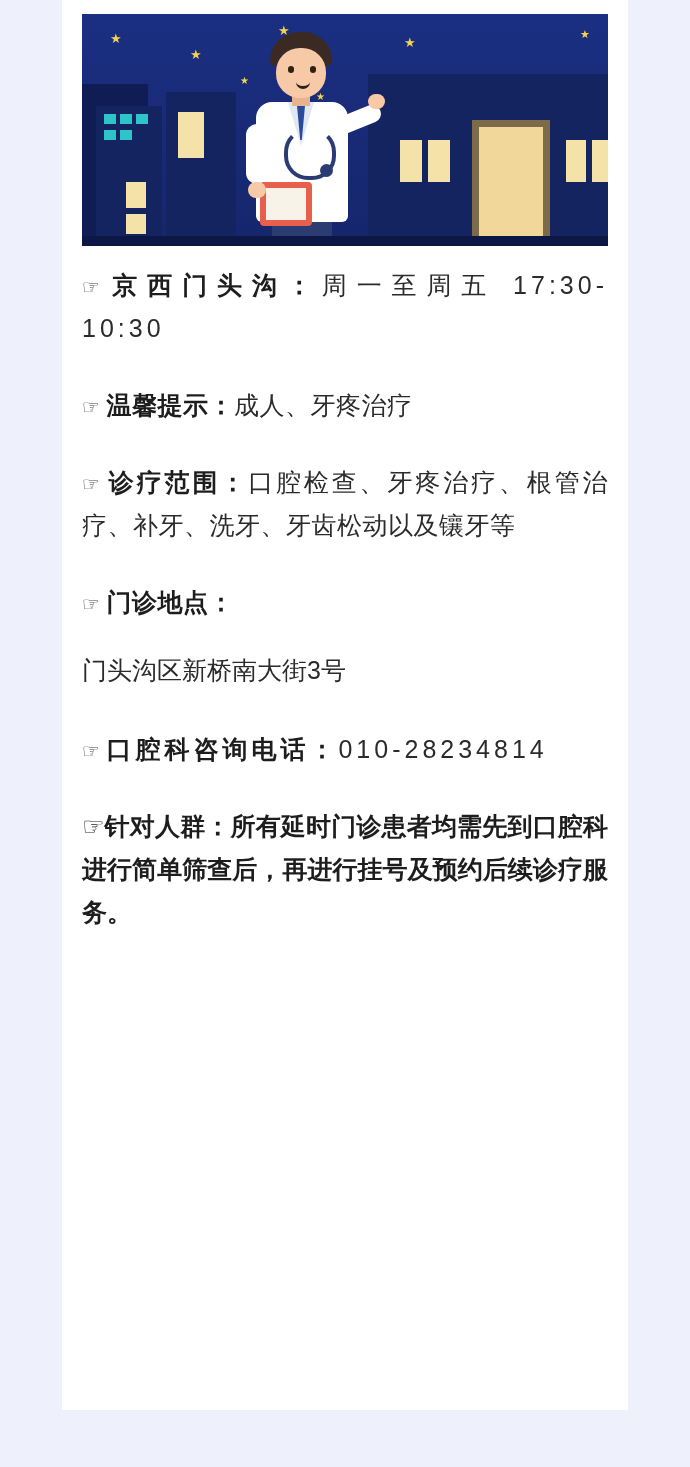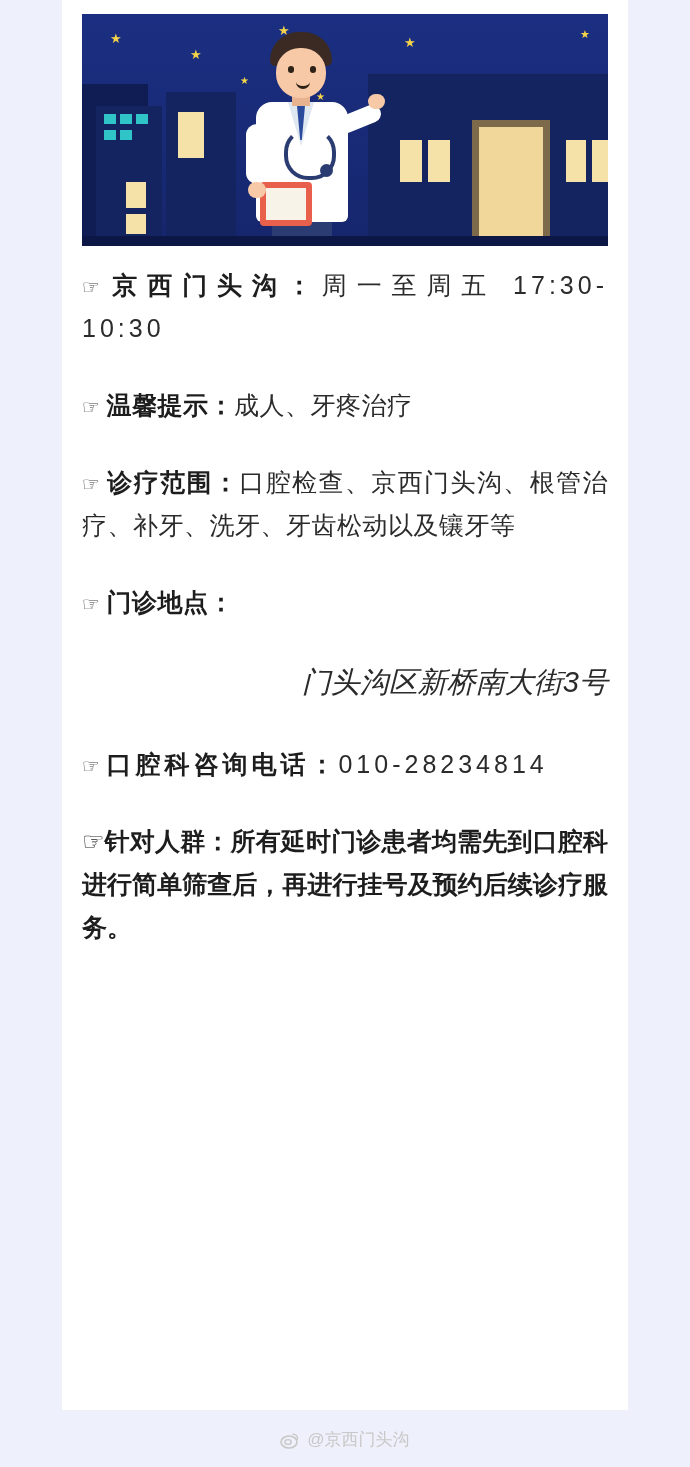--- a/index.html
+++ b/index.html
@@ -122,26 +122,25 @@
     margin-right: 6px;
   }
   .para b {
     font-weight: bold;
     color: #1d1d1d;
   }
   .spaced {
     letter-spacing: 4px;
   }
   .addr {
-    text-align: right;
-    font-size: 29px;
+    text-align: left;
+    font-size: 25px;
     color: #2b2b2b;
     line-height: 1.82;
     margin: 0 0 34px 0;
-    font-style: italic;
   }
   .tip {
     font-weight: bold;
     font-size: 25px;
     line-height: 1.72;
     color: #1d1d1d;
     margin: 0;
     text-align: justify;
   }
   
@@ -231,45 +230,35 @@
 
       <p class="para">
         <span class="ptr">☞</span><b class="spaced">京西门头沟：</b><span class="spaced">周一至周五 17:30-10:30</span>
       </p>
 
       <p class="para">
         <span class="ptr">☞</span><b>温馨提示：</b><span>成人、牙疼治疗</span>
       </p>
 
       <p class="para">
-        <span class="ptr">☞</span><b>诊疗范围：</b><span>口腔检查、京西门头沟、根管治疗、补牙、洗牙、牙齿松动以及镶牙等</span>
-      </p>
-
-      <p class="para" style="margin-bottom:32px;">
+        <span class="ptr">☞</span><b>诊疗范围：</b><span>口腔检查、牙疼治疗、根管治疗、补牙、洗牙、牙齿松动以及镶牙等</span>
+      </p>
+
+      <p class="para" style="margin-bottom:24px;">
         <span class="ptr">☞</span><b>门诊地点：</b>
       </p>
 
       <p class="addr">
         <span>门头沟区新桥南大街3号</span><br>
       </p>
 
       <p class="para">
         <span class="ptr">☞</span><b class="spaced">口腔科咨询电话：</b><span class="spaced">010-28234814</span>
       </p>
 
       <p class="tip">
         <span class="ptr">☞</span><span>针对人群：</span><span>所有延时门诊患者均需先到口腔科进行简单筛查后，再进行挂号及预约后续诊疗服务。</span>
       </p>
 
     </div>
   </div>
 
-  <div class="footer">
-    <span class="weibo">
-      <svg width="20" height="20" viewBox="0 0 20 20">
-        <ellipse cx="9" cy="12" rx="8" ry="6" fill="none" stroke="#c8c8c8" stroke-width="1.6"></ellipse>
-        <ellipse cx="8" cy="12" rx="3.2" ry="2.4" fill="none" stroke="#c8c8c8" stroke-width="1.4"></ellipse>
-        <path d="M13 4.2c3 0 5 2.2 4.4 5" fill="none" stroke="#c8c8c8" stroke-width="1.4" stroke-linecap="round"></path>
-      </svg>
-    </span>
-    <span>@京西门头沟</span>
-  </div>
 </div>
 
 </body></html>

